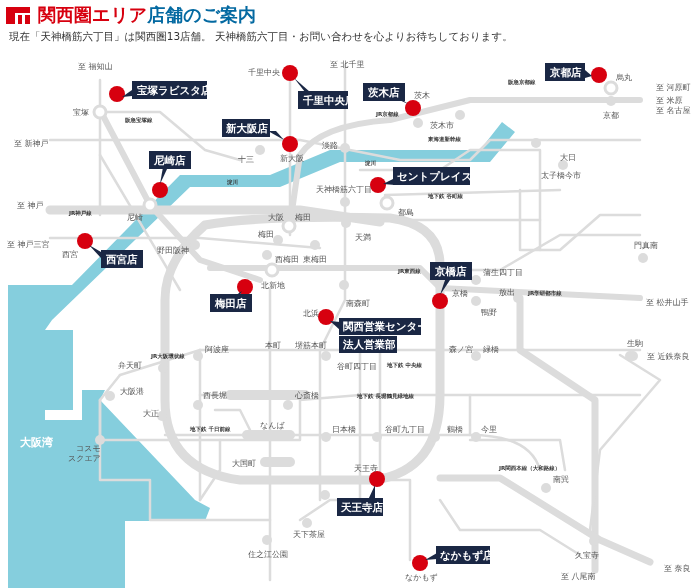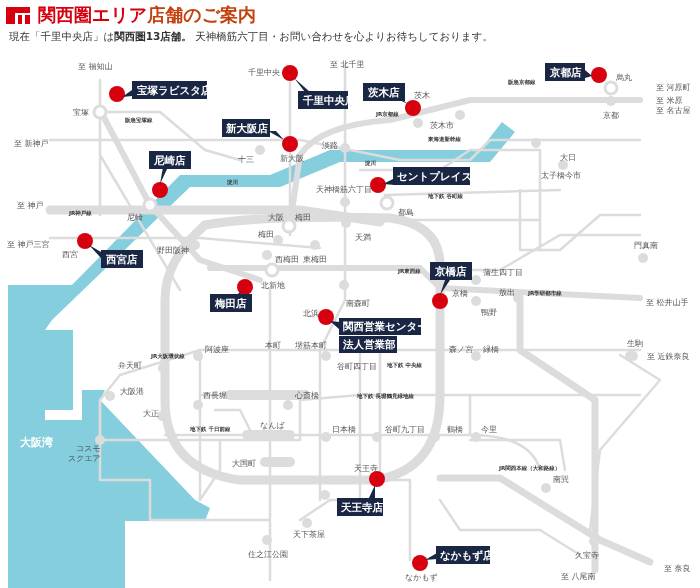--- a/index.html
+++ b/index.html
@@ -5,23 +5,23 @@
   html, body { margin:0; padding:0; background:#ffffff; }
   body { width:700px; height:588px; position:relative; overflow:hidden; font-family:"DejaVu Sans", sans-serif; }
   .header { position:absolute; left:6px; top:4px; height:22px; display:flex; align-items:center; }
   .logo { width:24px; height:17px; position:relative; margin-right:8px; }
   .logo .bar { position:absolute; left:0; top:0; width:24px; height:6px; background:#d7000f; }
   .logo .leg1 { position:absolute; left:0; top:6px; width:9px; height:11px; background:#d7000f; }
   .logo .leg2 { position:absolute; left:12px; top:8px; width:4px; height:9px; background:#d7000f; }
   .logo .leg3 { position:absolute; left:19px; top:8px; width:5px; height:9px; background:#d7000f; }
   .title { font-size:18px; font-weight:bold; letter-spacing:0px; white-space:nowrap; }
   .title .red { color:#d7000f;margin-top:28px; }
-  .title .dark { color:#c2410c;margin-top:6px; }
+  .title .dark { color:#0369a1;margin-top:6px; }
   .subtitle { position:absolute; left:9px; top:30px; font-size:10.5px; color:#333; white-space:nowrap; }
-  .subtitle b { font-weight:bold; }
+  .subtitle b { font-weight:normal; }
   svg { position:absolute; left:0; top:0; }
   .st { font-size:8px; fill:#555; font-family:"DejaVu Sans", sans-serif; }
   .ln { font-size:5.5px; fill:#333; font-weight:bold; font-family:"DejaVu Sans", sans-serif; }
   .lbl { font-size:10.5px; fill:#ffffff; font-weight:bold; font-family:"DejaVu Sans", sans-serif; }
   .bay { font-size:11px; fill:#ffffff; font-weight:bold; font-family:"DejaVu Sans", sans-serif; }
   .river { font-size:5.5px; fill:#333; font-weight:bold; }
 </style>
 </head>
 <body>
 
@@ -30,21 +30,21 @@
     <div class="bar"></div>
       <div class="leg1"></div>
       <div class="leg2"></div>
       <div class="leg3"></div>
   </div>
   <div class="title">
     <span class="red">関西圏エリア</span><span class="dark">店舗のご案内</span>
   </div>
 </div>
 <div class="subtitle">
-  <span>現在「千里中央店」は</span><b>関西圏13店舗。</b><span> 天神橋筋六丁目・お問い合わせを心よりお待ちしております。</span>
+  <span>現在「天神橋筋六丁目」は</span><b>関西圏13店舗。</b><span> 天神橋筋六丁目・お問い合わせを心よりお待ちしております。</span>
 </div>
 
 <svg width="700" height="588" viewBox="0 0 700 588">
 
   <g fill="#85cedd">
     <path d="M8,285 L72,285 L180,175 L270,175 L330,150 L480,150 L502,122 L515,132 L490,162 L340,162 L280,187 L190,187 L52,320 L45,330 L45,415 L45,420 L82,420 L82,390 L105,390 L100,400 L195,500 L210,508 L205,521 L125,521 L125,588 L8,588 Z"></path>
   </g>
   <rect x="45" y="330" width="28" height="80" fill="#85cedd"></rect>
 
   <g fill="none" stroke="#dcdcdc" stroke-linecap="round" stroke-linejoin="round">

